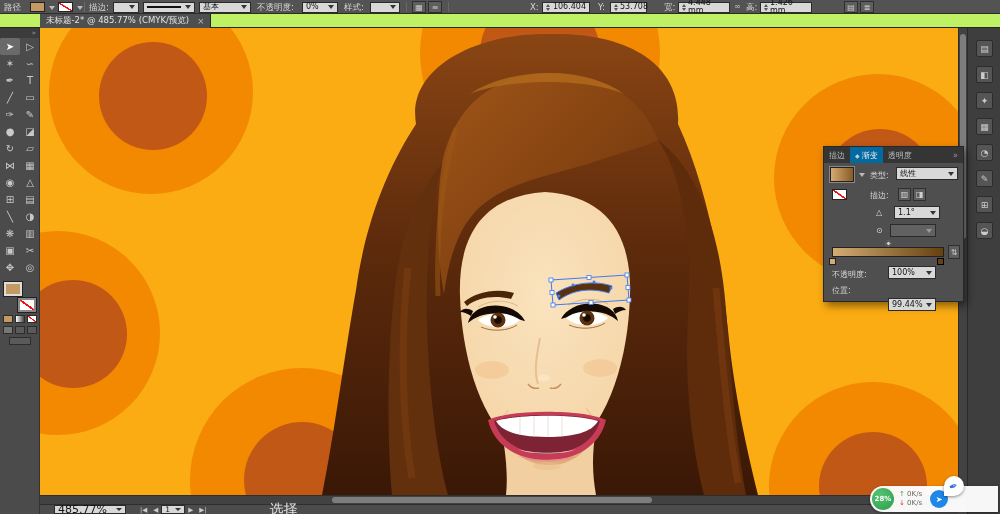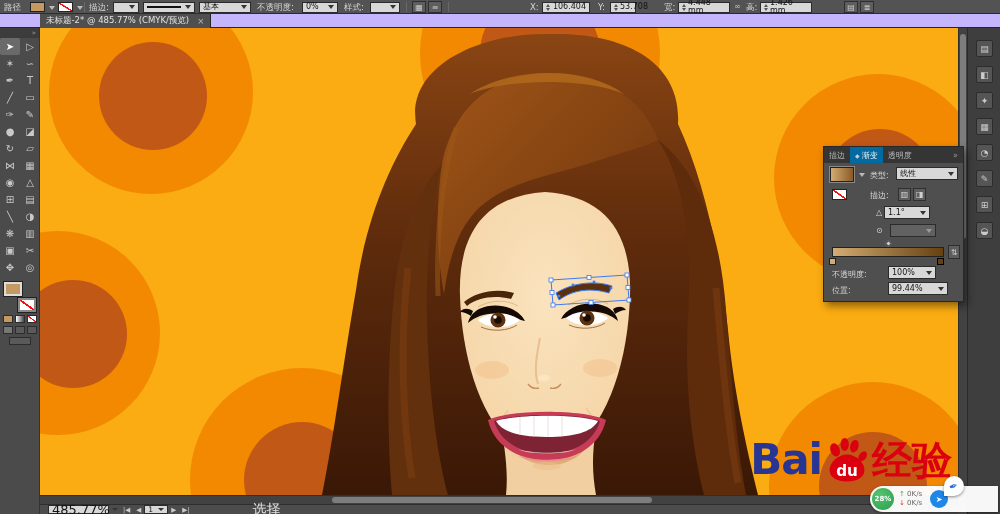--- a/index.html
+++ b/index.html
@@ -13,21 +13,21 @@
   .dar.light{border-top-color:#bbb}
   .stp{display:flex;flex-direction:column;margin-right:2px}
   .stp i{width:0;height:0;border-left:2.5px solid transparent;border-right:2.5px solid transparent}
   .stp i.u{border-bottom:3px solid #555;margin-bottom:1px}
   .stp i.d{border-top:3px solid #555}
   .sep{width:1px;background:#3a3a3a;border-right:1px solid #686868}
   .icobtn{background:#5e5e5e;border:1px solid #2f2f2f;color:#cfcfcf;display:flex;align-items:center;justify-content:center;font-size:8px}
   
   #topbar{left:0;top:0;width:1000px;height:14px;background:#535353;border-bottom:1px solid #2c2c2c;z-index:10}
   
-  #tabbar{left:0;top:14px;width:1000px;height:14px;background:#c4b5fd;border-bottom:1px solid #262626;z-index:10}
+  #tabbar{left:0;top:14px;width:1000px;height:14px;background:#bef264;border-bottom:1px solid #262626;z-index:10}
   #doctab{position:absolute;left:40px;top:0;height:14px;background:#4f4f4f;border-right:1px solid #262626;display:flex;align-items:center;padding:0 6px;gap:8px;color:#e2e2e2;font-size:8.5px}
   
   #toolpanel{left:0;top:28px;width:40px;height:486px;background:#4b4b4b;border-right:1px solid #333;z-index:10}
   #toolpanel .hdr{height:10px;background:#3c3c3c;color:#999;font-size:7px;text-align:right;padding:0 3px;line-height:10px}
   .tool-grid{display:grid;grid-template-columns:20px 20px}
   .tool{height:17px;display:flex;align-items:center;justify-content:center;color:#c9c9c9;font-size:10px;cursor:default}
   .tool.active{background:#6a6a6a;border-radius:2px;color:#fff}
   .swatches{position:relative;width:32px;height:30px;margin:6px auto 2px}
   .fill-sw{position:absolute;left:0;top:0;width:18px;height:14px;border:2px solid #ddd;box-shadow:0 0 0 1px #222}
   .stroke-sw{position:absolute;right:0;bottom:0;width:18px;height:14px;border:2px solid #888;box-shadow:0 0 0 1px #222}
@@ -114,21 +114,21 @@
     <div class="abs sep" style="left:448px;top:2px;height:10px"></div>
     <div class="abs lb" style="left:530px;top:0">X:</div>
     <div class="abs fld" style="left:542px;top:1.5px;width:48px">
         <span class="stp">
           <i class="u"></i>
           <i class="d"></i>
         </span>
         <span>106.404</span>
       </div>
     <div class="abs lb" style="left:598px;top:0">Y:</div>
-    <div class="abs fld" style="left:610px;top:1.5px;width:26px">
+    <div class="abs fld" style="left:610px;top:1.5px;width:37px">
         <span class="stp">
           <i class="u"></i>
           <i class="d"></i>
         </span>
         <span>53.708</span>
       </div>
     <div class="abs lb" style="left:664px;top:0">宽:</div>
     <div class="abs fld" style="left:678px;top:1.5px;width:52px">
         <span class="stp">
           <i class="u"></i>
@@ -311,34 +311,20 @@
         <rect x="510" y="262.5" width="4" height="4" fill="#fff" stroke="#3E7BF2" stroke-width="0.8"></rect>
         <rect x="517.7" y="266.7" width="2.6" height="2.6" fill="#3E7BF2" stroke="none"></rect>
         <rect x="531.7" y="255.7" width="2.6" height="2.6" fill="#3E7BF2" stroke="none"></rect>
         <rect x="552.7" y="252.7" width="2.6" height="2.6" fill="#3E7BF2" stroke="none"></rect>
         <rect x="569.7" y="258.7" width="2.6" height="2.6" fill="#3E7BF2" stroke="none"></rect>
       </g>
     </svg>
 
     
     <div id="wm">
-      <div class="wm-row">
-        <span class="wm-bai">Bai</span>
-        <svg width="46" height="46" viewBox="0 0 100 100" style="margin:0 2px">
-          <g fill="#DB0010">
-            <ellipse cx="24" cy="28" rx="10" ry="15" transform="rotate(-20 24 28)"></ellipse>
-            <ellipse cx="45" cy="16" rx="9" ry="14"></ellipse>
-            <ellipse cx="66" cy="20" rx="9" ry="14" transform="rotate(15 66 20)"></ellipse>
-            <ellipse cx="84" cy="42" rx="8" ry="12" transform="rotate(35 84 42)"></ellipse>
-            <path d="M50 38 C70 38 88 56 88 72 C88 88 72 97 50 97 C28 97 12 88 12 72 C12 56 30 38 50 38 Z"></path>
-          </g>
-          <text x="50" y="84" font-size="33" fill="#fff" text-anchor="middle" font-weight="bold">du</text>
-        </svg>
-        <span class="wm-brand">经验</span>
-      </div>
     </div>
   </div>
 
   <div id="vscroll" class="abs">
       <div id="vthumb"></div>
     </div>
   <div id="hscroll" class="abs">
       <div id="hthumb"></div>
     </div>
 
@@ -347,21 +333,21 @@
     <div class="dockico" style="top:38px">◧</div>
     <div class="dockico" style="top:64px">✦</div>
     <div class="dockico" style="top:90px">▦</div>
     <div class="dockico" style="top:116px">◔</div>
     <div class="dockico" style="top:142px">✎</div>
     <div class="dockico" style="top:168px">⊞</div>
     <div class="dockico" style="top:194px">◒</div>
   </div>
 
   <div id="statusbar" class="abs">
-    <div class="fld" style="width:61px;height:9px;margin-left:8px;font-size:13px">
+    <div class="fld" style="width:72px;height:9px;margin-left:14px;font-size:11px">
         <span>485.77%</span>
         <span class="dar" style="border-top-width:3px"></span>
       </div>
     <span class="nav" style="margin-left:14px">|◀</span>
     <span class="nav">◀</span>
     <div class="fld" style="width:24px;height:9px;font-size:7.5px">
         <span>1</span>
         <span class="dar" style="border-top-width:3px"></span>
       </div>
     <span class="nav">▶</span>
@@ -385,21 +371,21 @@
       <div class="gp-lb" style="left:46px;top:7px">类型:</div>
       <div class="abs fld fld13" style="left:72px;top:4px;width:62px">
           <span>线性</span>
           <span class="dar"></span>
         </div>
       <div class="abs none-slash" style="left:8px;top:26px;width:15px;height:11px;border:1px solid #222"></div>
       <div class="gp-lb" style="left:46px;top:27px">描边:</div>
       <div class="abs icobtn" style="left:74px;top:25px;width:13px;height:13px">▥</div>
       <div class="abs icobtn" style="left:89px;top:25px;width:13px;height:13px">◨</div>
       <div class="gp-lb" style="left:52px;top:45px">△</div>
-      <div class="abs fld fld13" style="left:60px;top:43px;width:46px">
+      <div class="abs fld fld13" style="left:70px;top:43px;width:46px">
           <span>1.1°</span>
           <span class="dar"></span>
         </div>
       <div class="gp-lb" style="left:52px;top:63px">⊙</div>
       <div class="abs fld fld13" style="left:66px;top:61px;width:46px;background:#616161">
           <span></span>
           <span class="dar" style="border-top-color:#999"></span>
         </div>
       <div class="abs" style="left:8px;top:84px;width:112px;height:10px;border:1px solid #222;background:linear-gradient(90deg,#D2AC72,#66400F)"></div>
       <div class="abs icobtn" style="left:124px;top:82px;width:12px;height:14px">
@@ -407,21 +393,21 @@
         </div>
       <div class="diamond" style="left:62px;top:78px"></div>
       <div class="house" style="left:5px;top:95px;background:#D2AC72"></div>
       <div class="house" style="left:113px;top:95px;background:#66400F;border:1.5px solid #000"></div>
       <div class="gp-lb" style="left:8px;top:106px">不透明度:</div>
       <div class="abs fld fld13" style="left:64px;top:103px;width:48px">
           <span>100%</span>
           <span class="dar"></span>
         </div>
       <div class="gp-lb" style="left:8px;top:122px">位置:</div>
-      <div class="abs fld fld13" style="left:64px;top:119px;width:60px">
+      <div class="abs fld fld13" style="left:64px;top:135px;width:48px">
           <span>99.44%</span>
           <span class="dar"></span>
         </div>
     </div>
   </div>
 
   <div id="rec" class="abs">
     <div class="pct">28%</div>
     <div class="stats">
       <div><span style="color:#3BA54A">↑</span> <span>0K/s</span></div>

